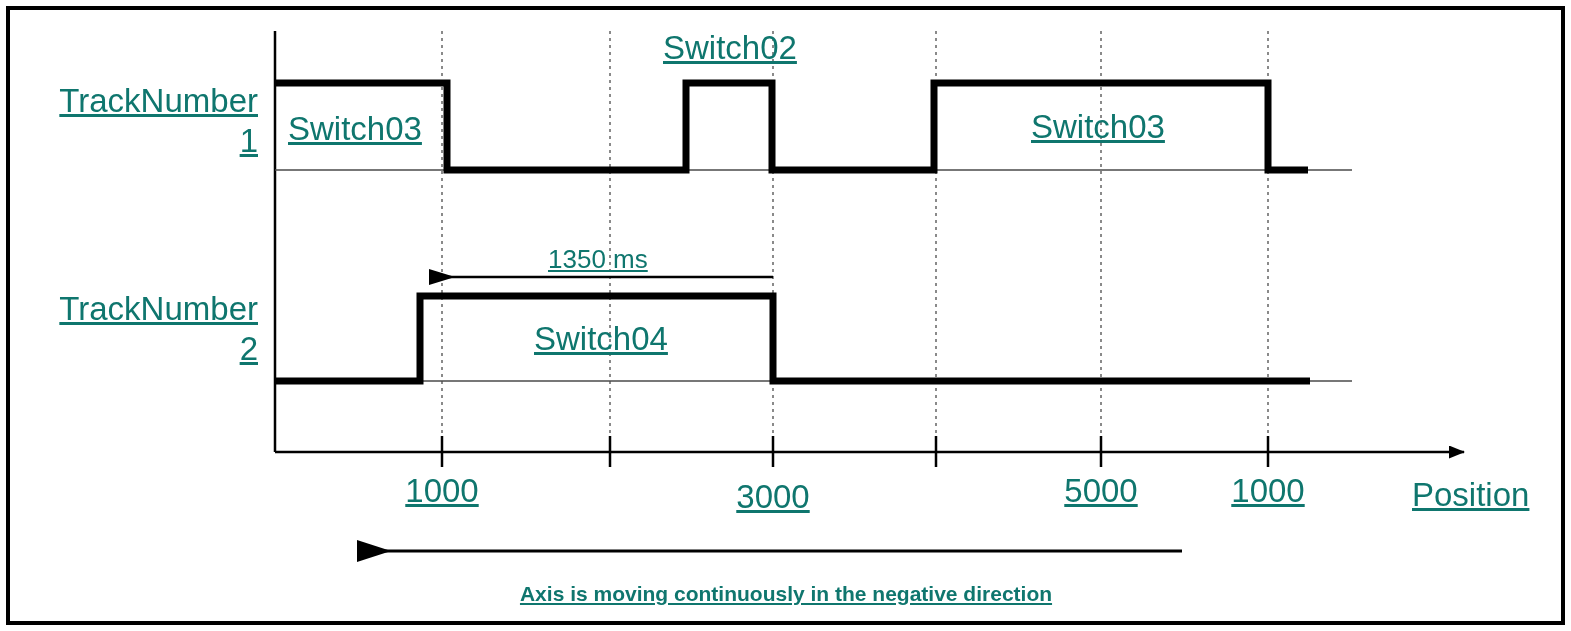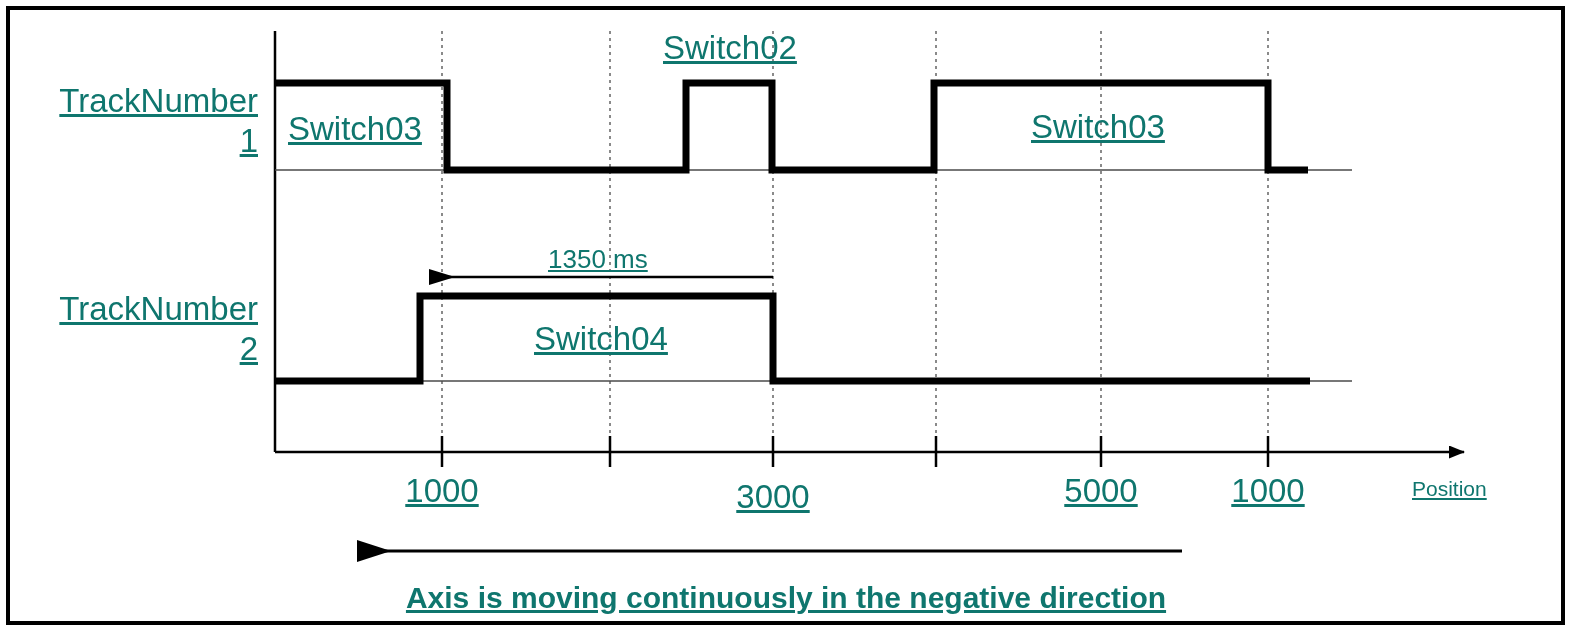--- a/index.html
+++ b/index.html
@@ -50,27 +50,27 @@
     margin-top: 7px;
   }
   .sig-name {
     font-size: 33px;
   }
   .tick-label {
     font-size: 33px;
     text-align: center;
   }
   .axis-title {
-    font-size: 21px;
+    font-size: 33px;
   }
   .dim-label {
     font-size: 26px;
   }
   .caption {
-    font-size: 30px;
+    font-size: 21px;
     font-weight: bold;
     text-align: center;
   }
 </style>
 </head>
 <body>
 
 <div id="figure">
 
   <div id="frame-border"></div>

